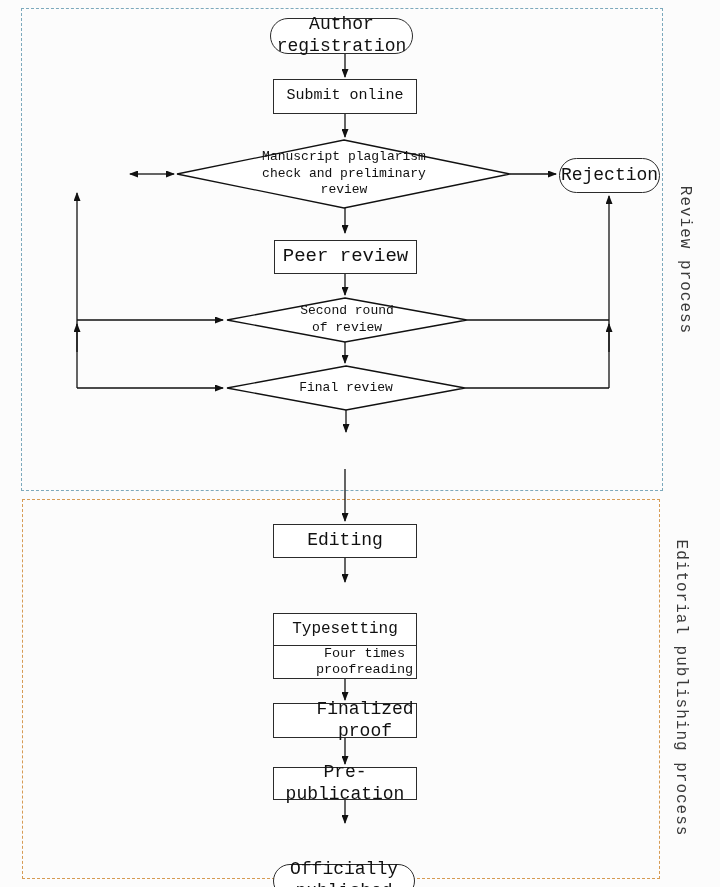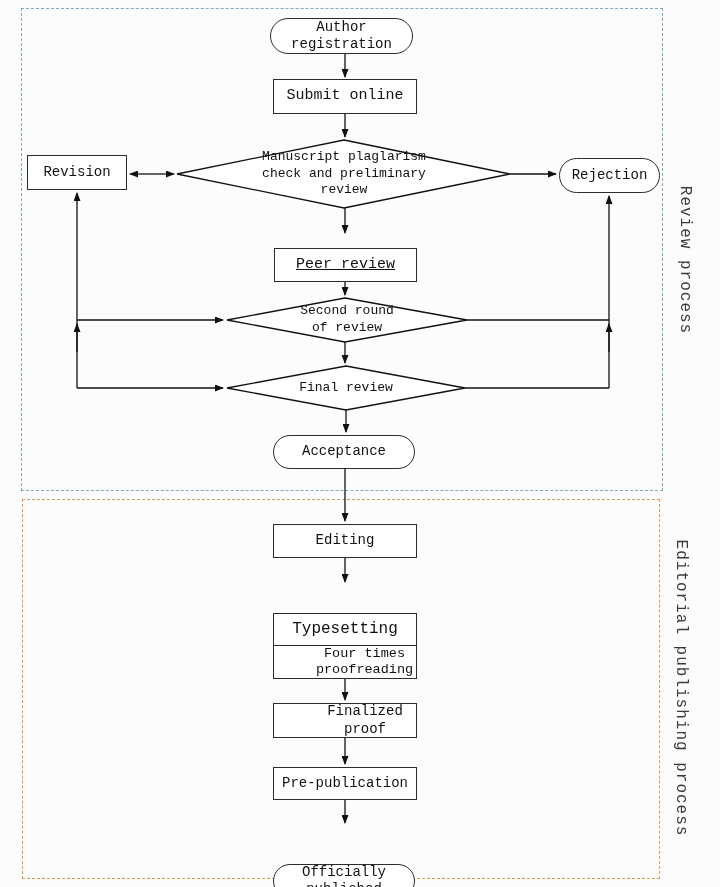--- a/index.html
+++ b/index.html
@@ -18,34 +18,34 @@
     white-space: nowrap;
   }
   #review-label    { left: 535px; top: 250px; width: 300px; transform: rotate(90deg); }
   #editorial-label { left: 501px; top: 678px; width: 360px; transform: rotate(90deg); }
 
   #connectors { position: absolute; left: 0; top: 0; z-index: 2; }
 
   .node {
     position: absolute; z-index: 3; background: #fff; border: 1px solid #2b2b2b;
     display: flex; align-items: center; justify-content: center;
-    text-align: center; font-size: 14px; line-height: 1.22; white-space: pre-line;
+    text-align: center; font-size: 18px; line-height: 1.22; white-space: pre-line;
     box-sizing: border-box;
   }
   .stadium { border-radius: 18px; }
   .dlabel {
     position: absolute; z-index: 4; display: flex; align-items: center; justify-content: center;
     text-align: center; font-size: 13px; line-height: 1.3; white-space: pre-line;
   }
   
   #n-author   { left: 270px; top: 18px;  width: 143px; height: 36px; }
   #n-submit   { left: 273px; top: 79px;  width: 144px; height: 35px; font-size: 15px; }
   #n-revision { left: 27px;  top: 155px; width: 100px; height: 35px; }
   #n-rejection{ left: 559px; top: 158px; width: 101px; height: 35px; }
-  #n-peer     { left: 274px; top: 248px; width: 143px; height: 34px; font-size: 15px; text-decoration: underline; }
+  #n-peer     { left: 274px; top: 240px; width: 143px; height: 34px; font-size: 19px; }
   #n-accept   { left: 273px; top: 435px; width: 142px; height: 34px; }
   #n-editing  { left: 273px; top: 524px; width: 144px; height: 34px; }
   #n-typeset  { left: 273px; top: 585px; width: 144px; height: 34px; font-size: 16px; margin-top: 28px; }
   #n-proof    { left: 273px; top: 645px; width: 144px; height: 34px; font-size: 13.5px; padding-left: 39px; }
   #n-final    { left: 273px; top: 703px; width: 144px; height: 35px; padding-left: 40px; }
   #n-prepub   { left: 273px; top: 767px; width: 144px; height: 33px; }
   #n-official { left: 273px; top: 864px; width: 142px; height: 34px; }
   #dl-check   { left: 234px; top: 146px; width: 220px; height: 56px; }
   #dl-second  { left: 267px; top: 302px; width: 160px; height: 36px; }
   #dl-finalrv { left: 266px; top: 375px; width: 160px; height: 26px; }
@@ -98,24 +98,22 @@
       <line x1="609" y1="388" x2="609" y2="196" marker-end="url(#arr)"></line>
       <line x1="609" y1="352" x2="609" y2="324" marker-end="url(#arr)"></line>
       <line x1="467" y1="320" x2="609" y2="320"></line>
       <line x1="465" y1="388" x2="609" y2="388"></line>
     </g>
   </svg>
 
   <div id="n-author" class="node stadium">Author
 registration</div>
   <div id="n-submit" class="node">Submit online</div>
-  <div id="n-revision" class="node">Revision</div>
   <div id="n-rejection" class="node stadium">Rejection</div>
   <div id="n-peer" class="node">Peer review</div>
-  <div id="n-accept" class="node stadium">Acceptance</div>
   <div id="n-editing" class="node">Editing</div>
   <div id="n-typeset" class="node">Typesetting</div>
   <div id="n-proof" class="node">Four times
 proofreading</div>
   <div id="n-final" class="node">Finalized proof</div>
   <div id="n-prepub" class="node">Pre-publication</div>
   <div id="n-official" class="node stadium">Officially
 published</div>
 
   <div id="dl-check" class="dlabel">Manuscript plaglarism

